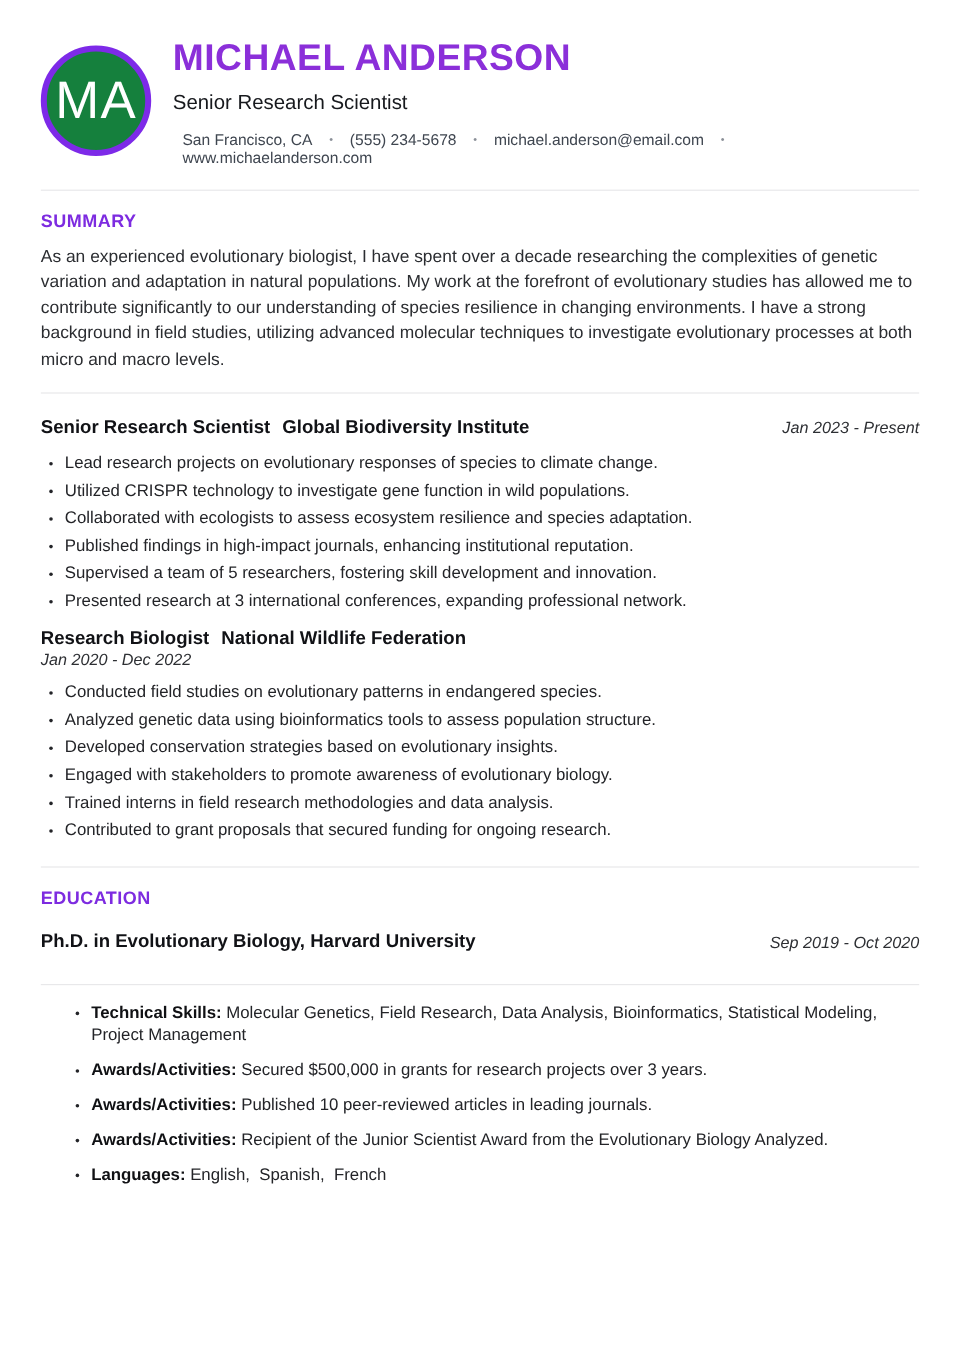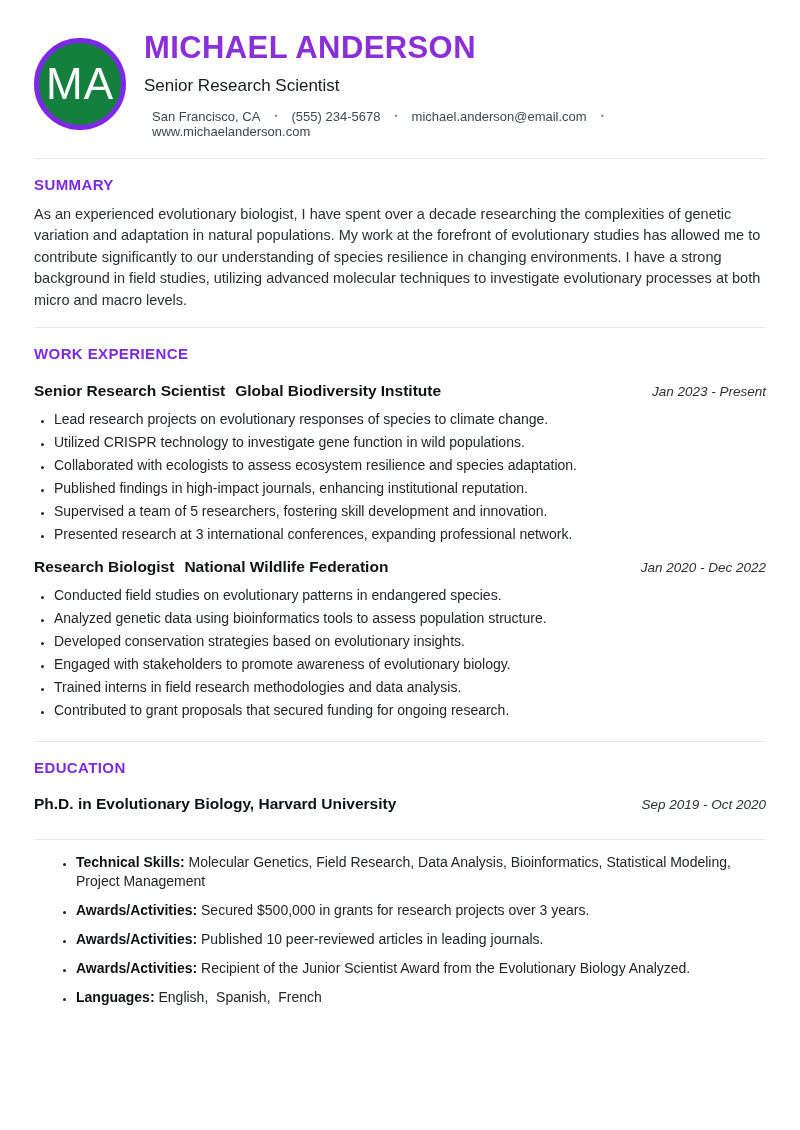--- a/index.html
+++ b/index.html
@@ -18,21 +18,21 @@
 
   
   .sec-h { font-size: 15px; font-weight: 700; color: #7d2be0; letter-spacing: 0.4px; margin-top: 17px; }
   .divider { border: none; border-top: 1px solid #e8e8ea; margin: 0; }
   .summary-text { margin: 11px 0 0; font-size: 14.5px; line-height: 21.5px; color: #2b2d31; }
   .mt-16 { margin-top: 16px; }
   .mt-24 { margin-top: 24px; }
   .mt-26 { margin-top: 26px; }
 
   .job-row { display: flex; justify-content: space-between; align-items: baseline; margin-top: 20px; }
-  .job-row.second { margin-top: 16px; }
+  .job-row.second { margin-top: 16px; flex-direction: column; }
   .job-left { font-size: 15.5px; font-weight: 700; color: #111216; }
   .job-left .company { margin-left: 10px; }
   .dates { font-size: 13.5px; font-style: italic; color: #2d2f33; white-space: nowrap; }
 
   ul.bullets { margin: 12px 0 0; padding-left: 20px; }
   ul.bullets li { margin-bottom: 8.5px; font-size: 14px; line-height: 14.5px; color: #232428; }
   ul.bullets li::marker { font-size: 0.75em; }
 
   .edu-row { display: flex; justify-content: space-between; align-items: center; margin-top: 19px; }
   .degree { font-size: 15.5px; font-weight: 700; color: #111216; }
@@ -65,21 +65,20 @@
         <span>www.michaelanderson.com</span>
       </div>
     </div>
   </div>
 
   <div class="sec-h">SUMMARY</div>
   <p class="summary-text">As an experienced evolutionary biologist, I have spent over a decade researching the complexities of genetic variation and adaptation in natural populations. My work at the forefront of evolutionary studies has allowed me to contribute significantly to our understanding of species resilience in changing environments. I have a strong background in field studies, utilizing advanced molecular techniques to investigate evolutionary processes at both micro and macro levels.</p>
 
   <hr class="divider mt-16">
 
-  <div class="sec-h">WORK EXPERIENCE</div>
 
   <div class="job-row">
     <div class="job-left">
       <span>Senior Research Scientist</span><span class="company">Global Biodiversity Institute</span>
     </div>
     <div class="dates">Jan 2023 - Present</div>
   </div>
   <ul class="bullets">
     <li>Lead research projects on evolutionary responses of species to climate change.</li>
     <li>Utilized CRISPR technology to investigate gene function in wild populations.</li>

